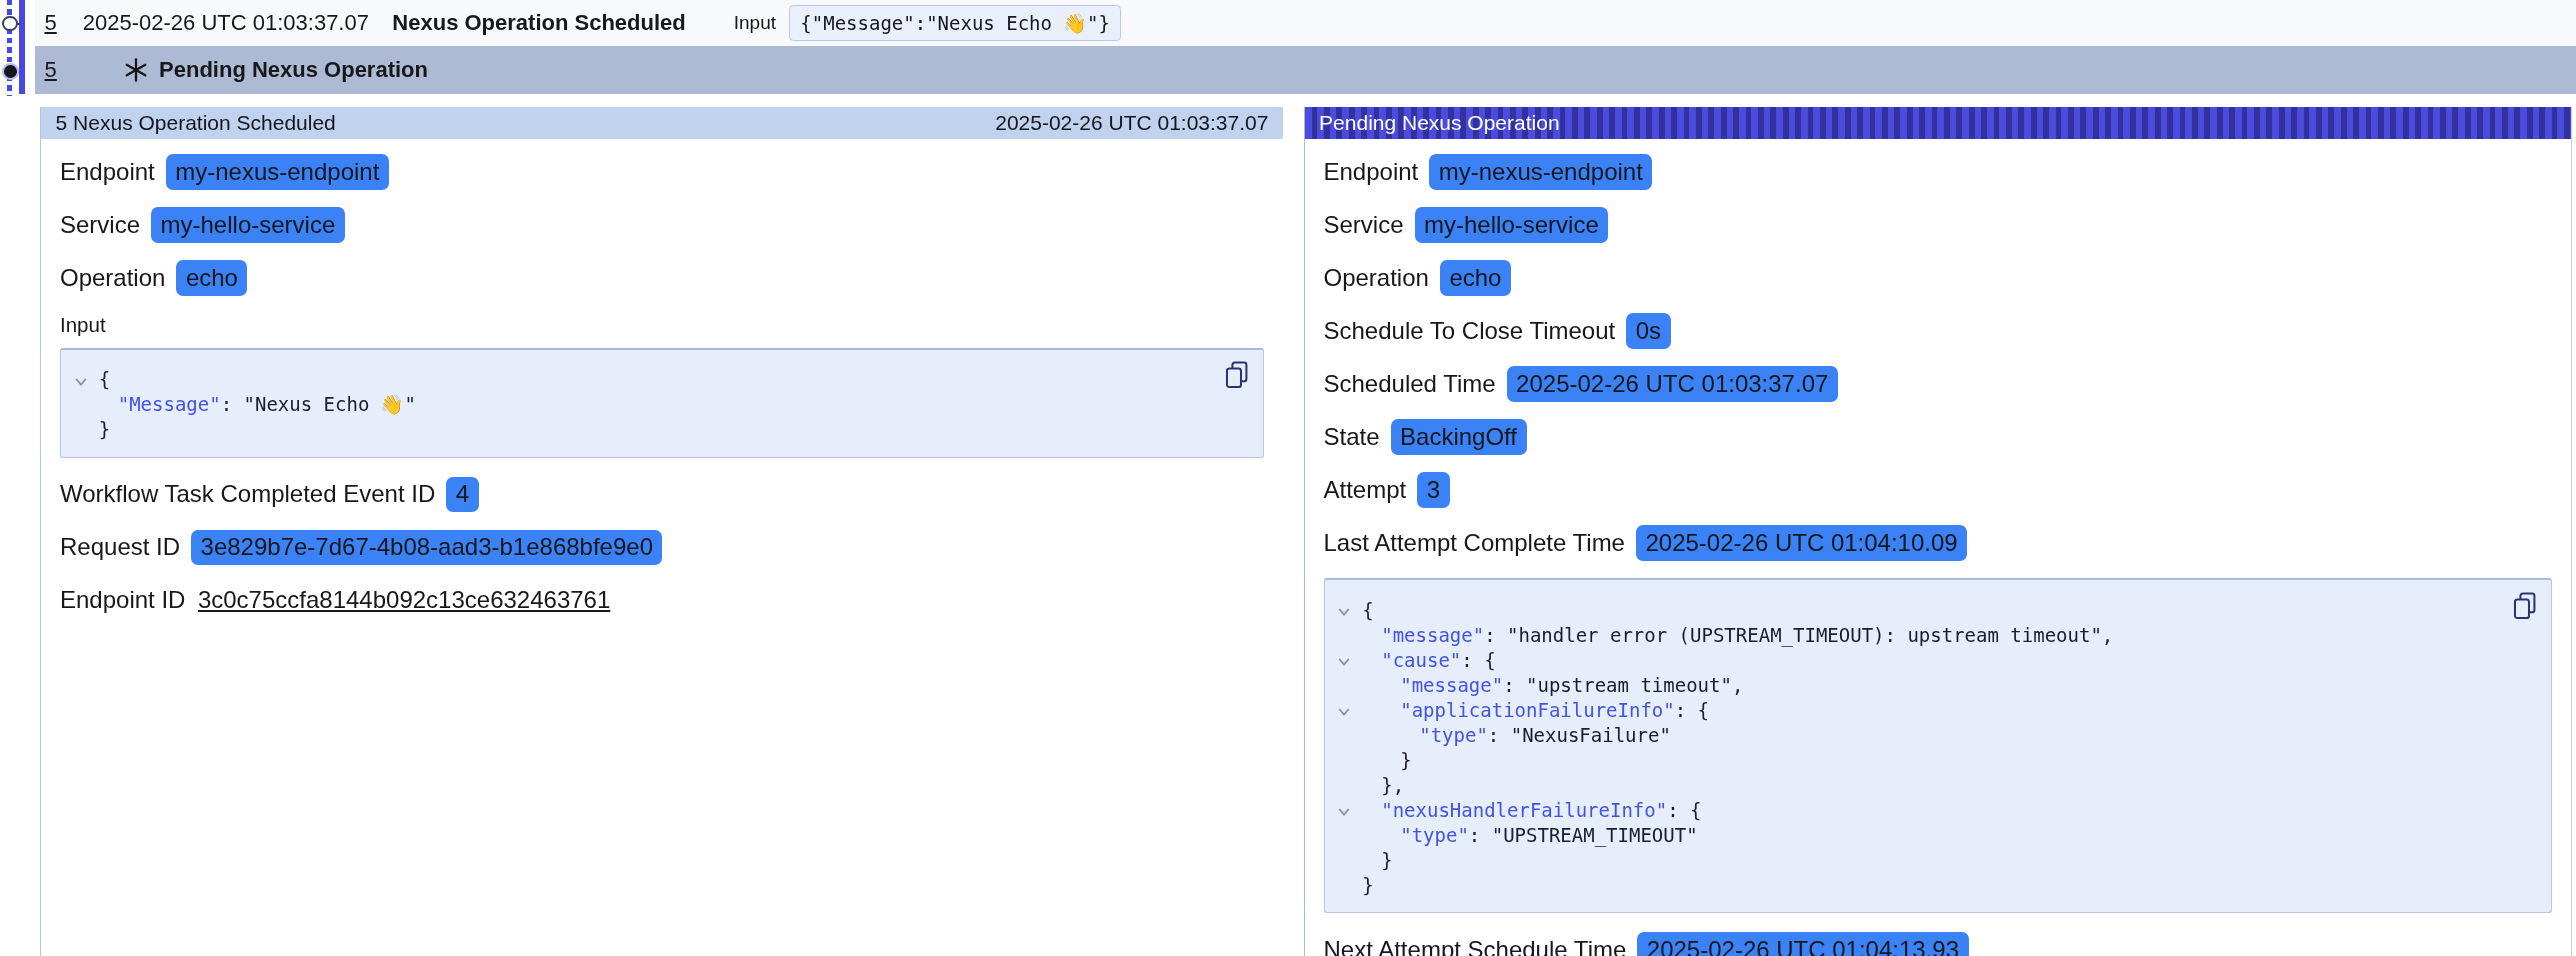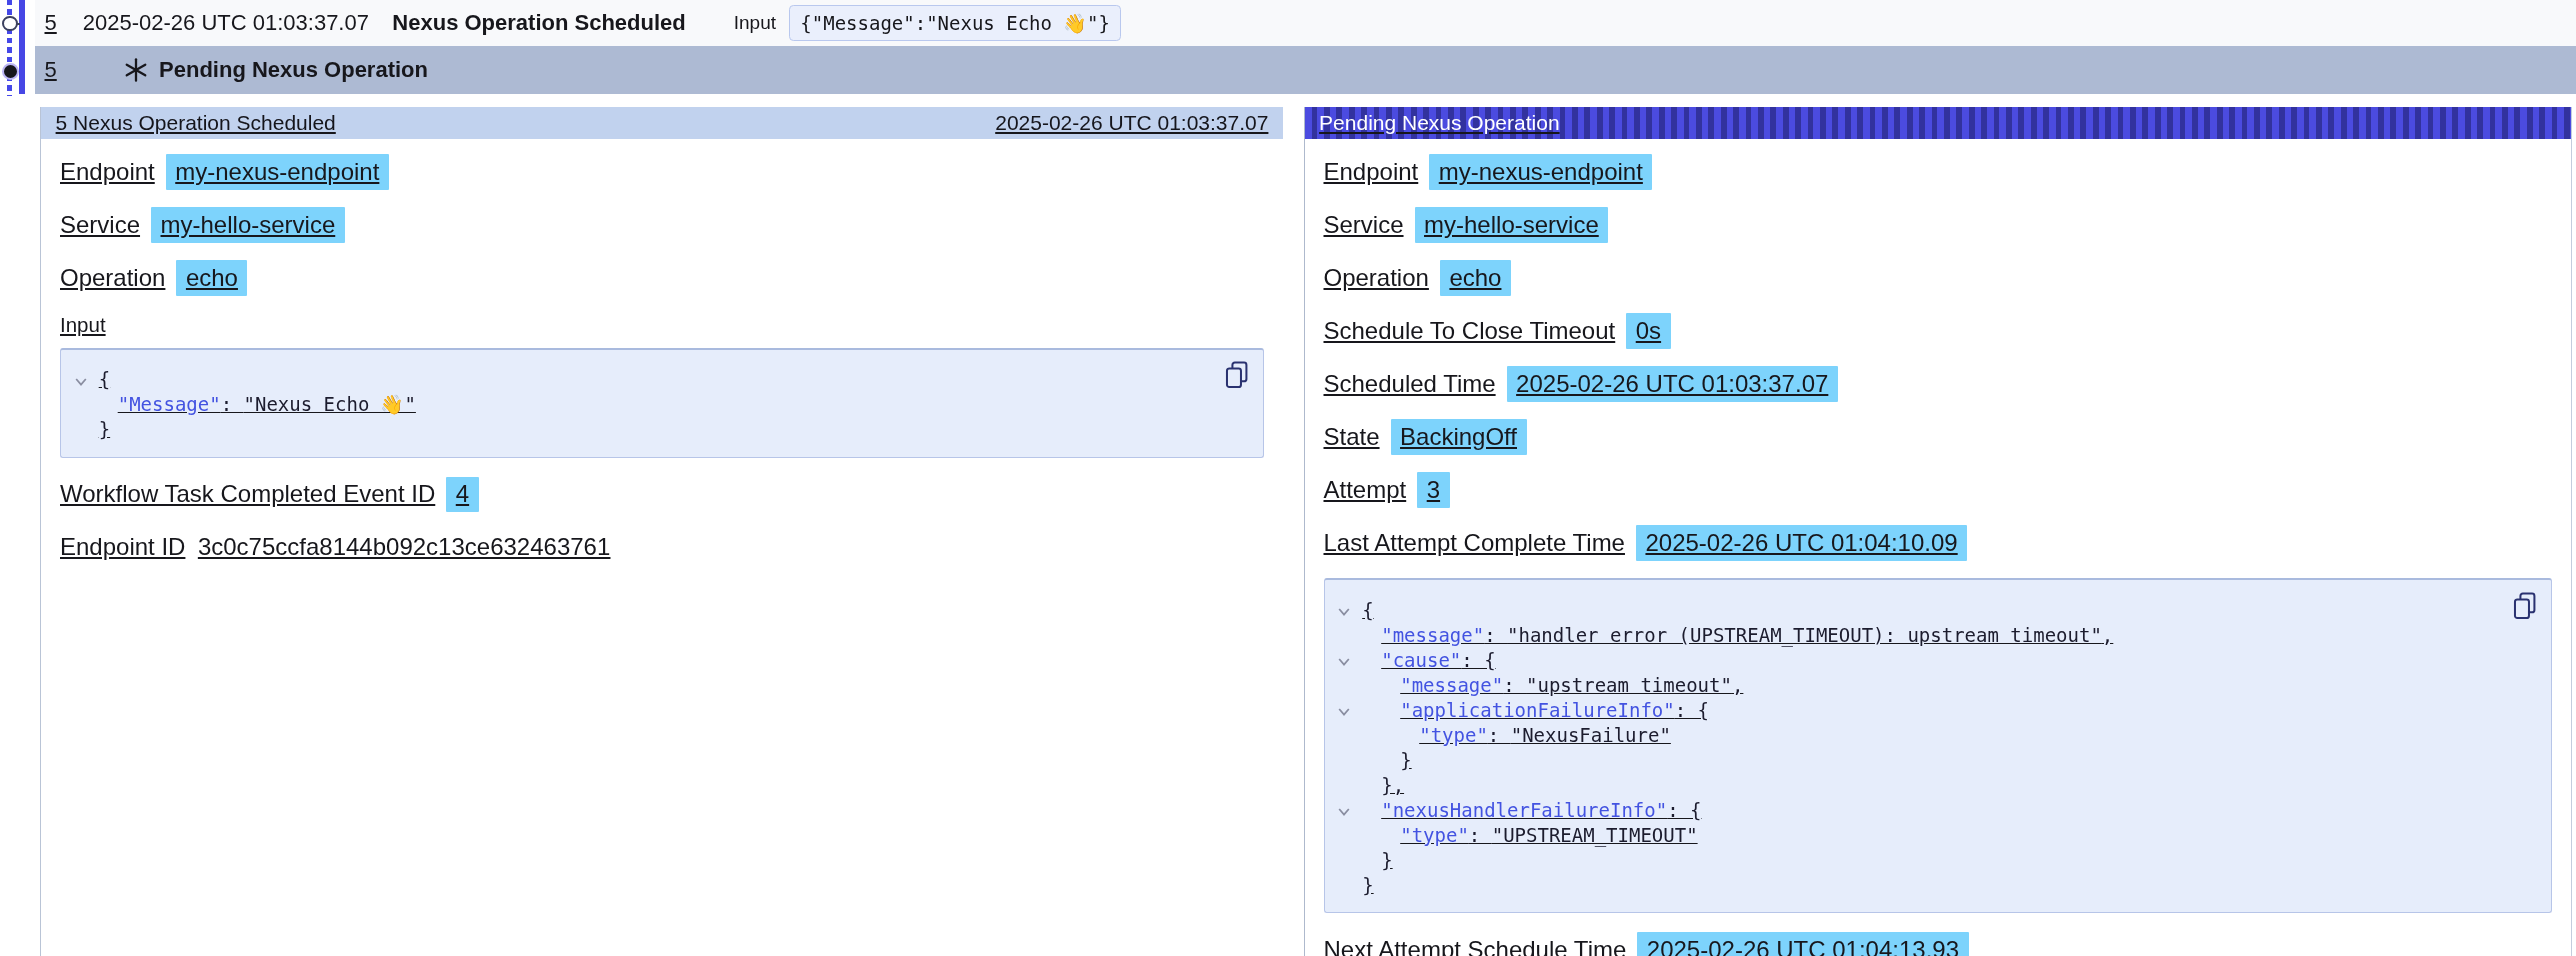--- a/index.html
+++ b/index.html
@@ -29,34 +29,34 @@
   .r1-input-label { margin-left:48px; font-size:19px; }
   .r1-input-badge { margin-left:13px; font-family:"DejaVu Sans Mono","Liberation Mono",monospace;
     font-size:19px; background:#eaeffc; border:1.5px solid #b9c8ee; border-radius:4.4px;
     padding:5.1px 10.3px; cursor:pointer; }
   .pending-icon { margin-left:66px; display:inline-flex; }
   .r2-title { margin-left:10.3px; font-weight:700; }
   .retry-badge { margin-left:28px; background:#f8a077; border-radius:1.5px; padding:6.6px 14.6px;
     display:inline-flex; align-items:center; gap:11px; font-size:22px; }
   .rows-gap { height:13px; background:#fff; }
   
-  .details { display:flex; margin:0 4.4px 0 40px; height:849px; overflow:hidden;text-decoration:underline; }
+  .details { display:flex; margin:0 4.4px 0 40px; height:849px; overflow:hidden; }
   .panel { background:#fff; }
   .panel-left { width:1243px; border-left:0.7px solid #b9c4d6; }
   .col-gap { width:20.5px; }
   .panel-right { flex:1; border-left:0.7px solid #aeb9cd; border-right:0.7px solid #c3cddd; }
   .phead { height:32px; display:flex; align-items:center; justify-content:space-between;
     padding:0 14.6px; font-size:21px; }
   .phead-blue { background:#c1d2ee; color:#15151b; }
   .phead-striped { background:repeating-linear-gradient(90deg,#4b4be0 0 6.6px,#32329e 6.6px 12.4px);
     color:#fff; font-weight:500; }
   .pbody { padding:15.4px 19px 0 19px; }
   .field-row { display:flex; align-items:center; margin-bottom:17.6px; min-height:30px; font-size:24px; }
   .field-label { margin-right:11px; white-space:nowrap; }
-  .badge { background:#7dd3fc; border-radius:1px; padding:3.7px 9.5px; white-space:nowrap; }
+  .badge { background:#3b82f6; border-radius:7px; padding:3.7px 9.5px; white-space:nowrap; }
   .link-value { text-decoration:underline; cursor:pointer; padding:3.7px 1.5px; }
   .group-label { font-size:20.5px; margin:8.8px 0 10.3px 0; }
   .code-block { position:relative; background:#e6edfb; border:1.5px solid #b7c5e8; border-top:2.2px solid #a9bade;
     border-radius:2.9px; padding:17.6px 16px 14.6px 11.7px; margin:0 0 19px 0;
     font-family:"DejaVu Sans Mono","Liberation Mono",monospace; font-size:19px; line-height:25px; color:#1c1c2e; }
   .code-line { display:flex; align-items:center; }
   .chev { width:26px; flex:none; display:inline-flex; align-items:center; padding-top:4.4px; cursor:pointer; }
   .code-text { white-space:pre; }
   .tok-k { color:#4353e1; }
   .tok-v, .tok-p { color:#1c1c2e; }
@@ -160,20 +160,24 @@
       </div>
 
       <div>
 
 
           <div class="field-row">
             <span class="field-label">Workflow Task Completed Event ID</span>
             <span class="field-value badge">4</span>
           </div>
 
+          <div class="field-row">
+            <span class="field-label">Request ID</span>
+            <span class="field-value badge">3e829b7e-7d67-4b08-aad3-b1e868bfe9e0</span>
+          </div>
 
           <div class="field-row">
             <span class="field-label">Endpoint ID</span>
             <span class="field-value link-value">3c0c75ccfa8144b092c13ce632463761</span>
           </div>
         </div>
     </div>
   </section>
 
   <div class="col-gap"></div>

